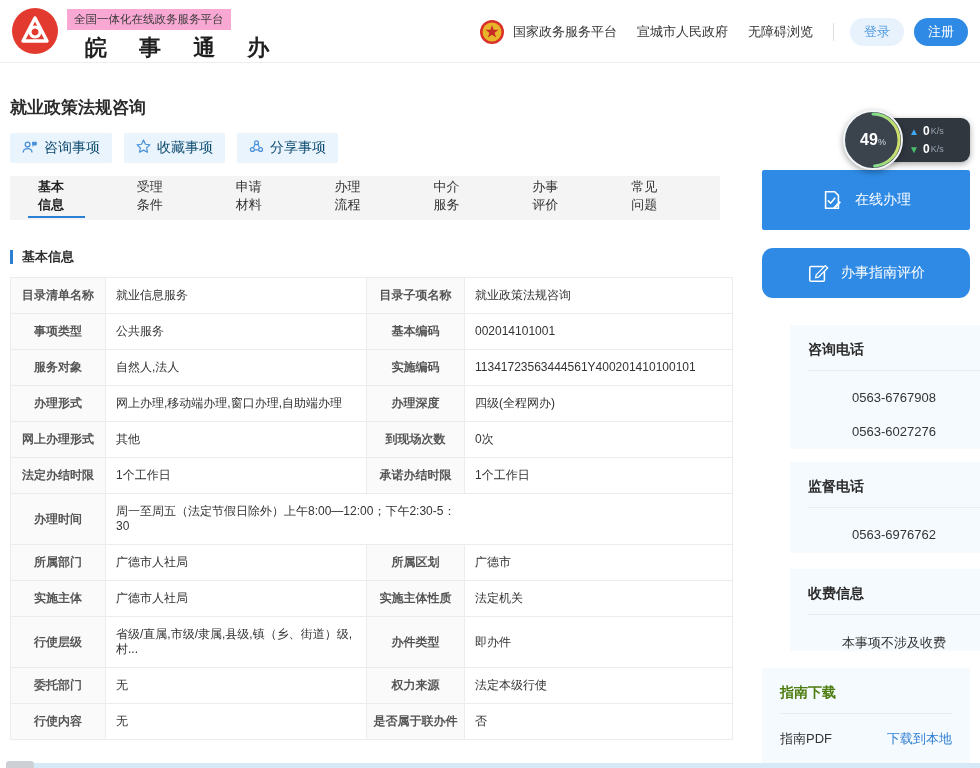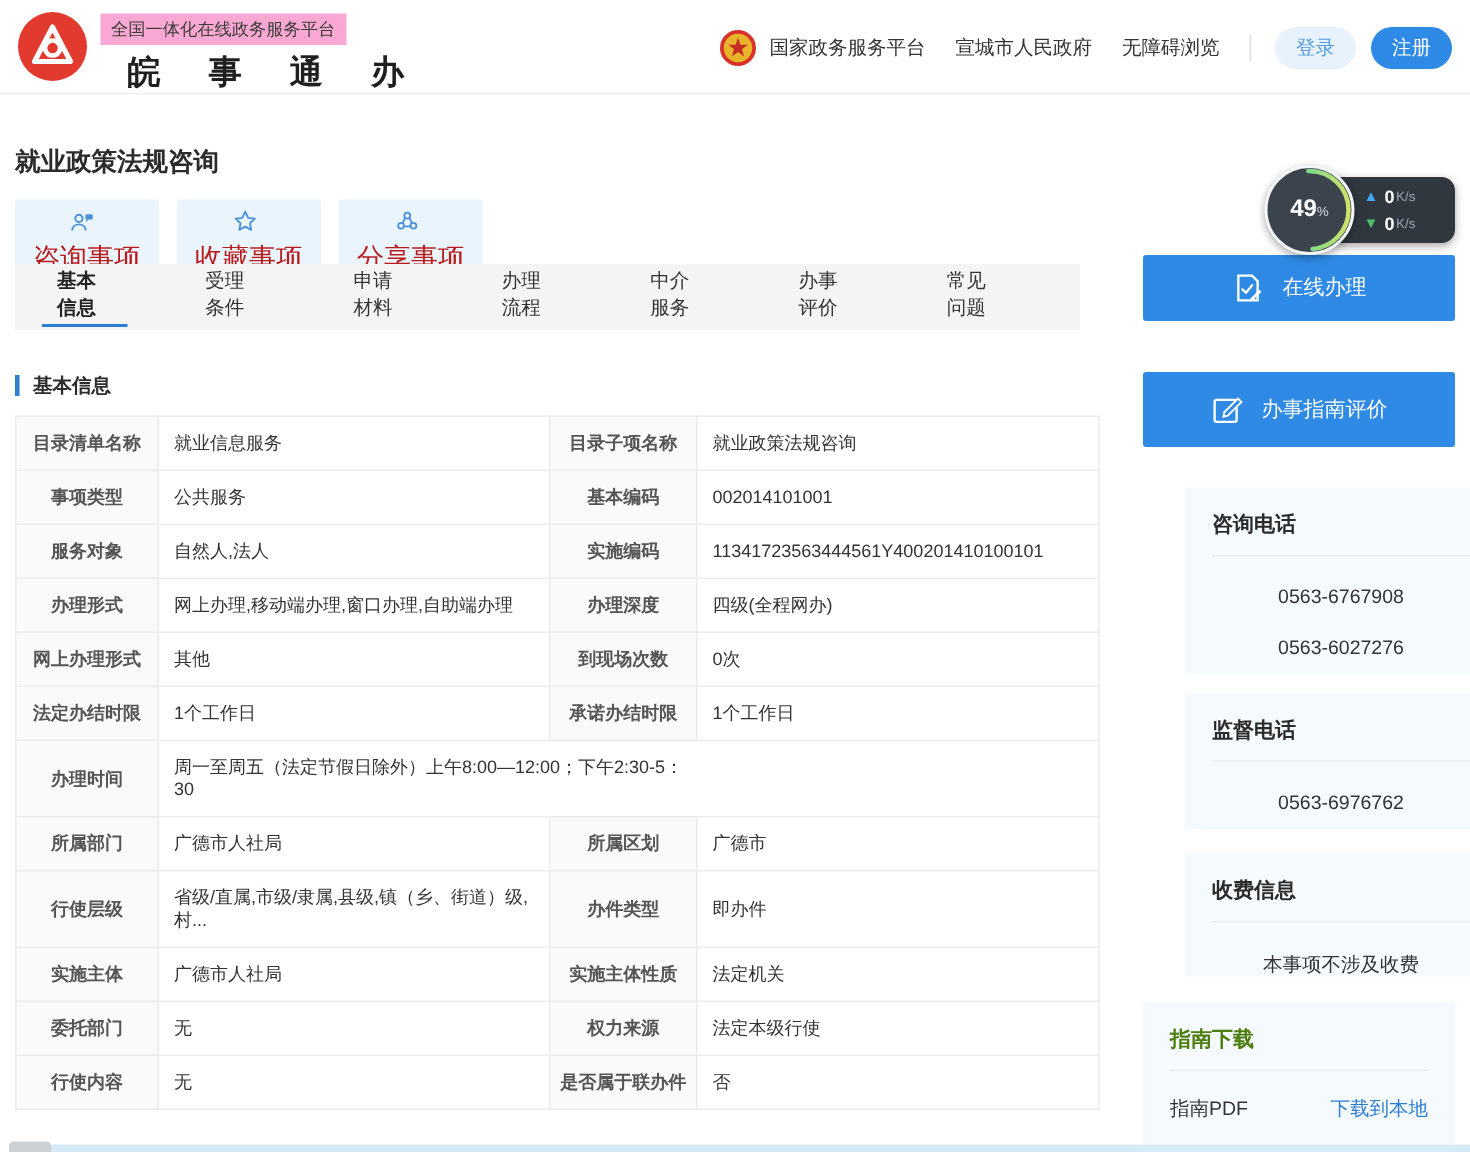--- a/index.html
+++ b/index.html
@@ -20,22 +20,22 @@
   .emblem { width:26px; height:26px; margin-right:8px; }
   .hnav { color:#333; margin-right:20px; cursor:pointer; white-space:nowrap; }
   .hdivider { width:1px; height:18px; background:#ddd; margin-right:16px; }
   .pill { border-radius:14px; font-size:13px; padding:5px 14px; cursor:pointer; white-space:nowrap; }
   .pill.login { background:#e8f2fc; color:#4f9be2; margin-right:10px; }
   .pill.register { background:#2e8ae4; color:#fff; }
 
   
   .page-title { position:absolute; left:10px; top:96px; font-size:17px; font-weight:bold; color:#2b2b2b; }
   .actions { position:absolute; left:10px; top:133px; display:flex; }
-  .action-btn { display:flex; align-items:center; background:#eaf4fd; color:#b91c1c; font-size:18px;
-    padding:6px 12px; margin-right:12px; cursor:pointer; border-radius:2px;flex-direction:column; }
+  .action-btn { display:flex; align-items:center; background:#eaf4fd; color:#0c4a6e; font-size:14px;
+    padding:6px 12px; margin-right:12px; cursor:pointer; border-radius:2px; }
   .action-btn svg { margin-right:6px; }
 
   .tabbar { position:absolute; left:10px; top:176px; width:710px; height:44px; background:#f4f4f5;
     display:flex; align-items:stretch; padding-left:18px; }
   .tab { font-size:13px; color:#333; padding:0 10px; margin-right:42px; display:flex; align-items:center;
     cursor:pointer; border-bottom:2px solid transparent; height:42px; }
   .tab.active { font-weight:bold; border-bottom:2px solid #2b7fd4; color:#222; }
 
   .section-head { position:absolute; left:10px; top:248px; display:flex; align-items:center; }
   .blue-bar { width:3px; height:14px; background:#2b7fd4; margin-right:9px; }
@@ -46,22 +46,22 @@
     vertical-align:middle; word-break:break-all; }
   .info-table td.lbl { background:#fafafa; color:#555; text-align:center; padding:10px 4px;font-weight:bold; }
   .info-table td.val { color:#333; text-align:left; }
   .pin-icon { vertical-align:-2px; margin-right:5px; }
   .wrap-narrow { display:inline-block; max-width:345px; word-break:break-all; }
 
   
   .side-btn { position:absolute; left:762px; width:208px; background:#2e8ae4; color:#fff;
     display:flex; align-items:center; justify-content:center; font-size:14px; cursor:pointer; border-radius:2px; }
   .side-btn svg { margin-right:12px; }
-  #online-btn { top:170px; height:44px; }
-  #evaluate-btn { top:248px; height:50px; }
+  #online-btn { top:170px; height:60px; }
+  #evaluate-btn { top:248px; height:50px;border-radius:11px; }
 
   .side-card { position:absolute; left:790px; width:208px; background:#f5fafe; padding:16px 18px 0 18px; }
   .side-card .card-title { font-size:14px; font-weight:bold; color:#2b2b2b; padding-bottom:11px;
     border-bottom:1px solid #e6edf3; }
   .card-line { font-size:13px; color:#333; text-align:center; margin-top:19px; }
   #card-0 { top:325px; height:124px; }
   #card-1 { top:462px; height:91px; }
   #card-2 { top:569px; height:82px; }
   #download-card { position:absolute; left:762px; top:668px; width:208px; height:100px; background:#f5fafe;
     padding:16px 18px 0 18px; }
@@ -215,30 +215,30 @@
         <td class="lbl">办理时间</td>
         <td class="val" colspan="3"><span class="wrap-narrow">周一至周五（法定节假日除外）上午8:00—12:00；下午2:30-5：30</span></td>
       </tr>
       <tr>
         <td class="lbl">所属部门</td>
         <td class="val">广德市人社局</td>
         <td class="lbl">所属区划</td>
         <td class="val">广德市</td>
       </tr>
       <tr>
+        <td class="lbl">实施主体</td>
+        <td class="val">广德市人社局</td>
+        <td class="lbl">实施主体性质</td>
+        <td class="val">法定机关</td>
+      </tr>
+      <tr>
         <td class="lbl">行使层级</td>
         <td class="val">省级/直属,市级/隶属,县级,镇（乡、街道）级,村...</td>
         <td class="lbl">办件类型</td>
         <td class="val">即办件</td>
-      </tr>
-      <tr>
-        <td class="lbl">实施主体</td>
-        <td class="val">广德市人社局</td>
-        <td class="lbl">实施主体性质</td>
-        <td class="val">法定机关</td>
       </tr>
       <tr>
         <td class="lbl">委托部门</td>
         <td class="val">无</td>
         <td class="lbl">权力来源</td>
         <td class="val">法定本级行使</td>
       </tr>
       <tr>
         <td class="lbl">行使内容</td>
         <td class="val">无</td>

